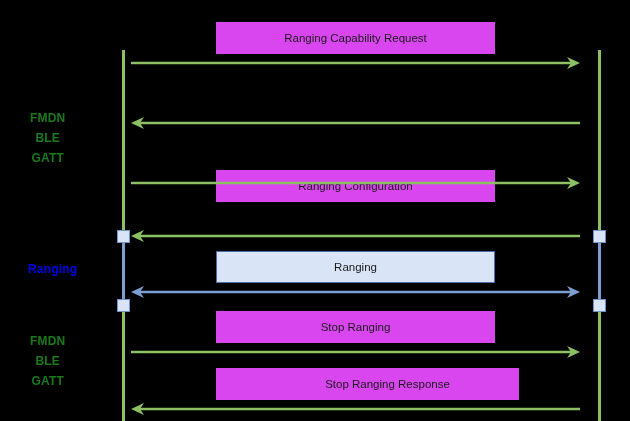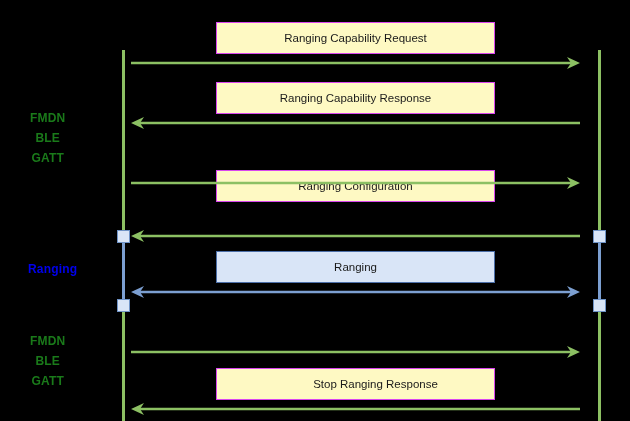--- a/index.html
+++ b/index.html
@@ -61,21 +61,21 @@
     position: absolute;
     box-sizing: border-box;
     display: flex;
     align-items: center;
     justify-content: center;
     font-size: 11.5px;
     color: #1a1a1a;
     font-family: "Liberation Sans", sans-serif;
   }
   .msg-box-green {
-    background: #fef9c3;
+    background: #d946ef;
     border: 1px solid #d946ef;
   }
   .msg-box-blue {
     background: #d9e5f7;
     border: 1px solid #4b6ea8;
   }
   .arrow-svg {
     position: absolute;
     overflow: visible;
   }
@@ -93,42 +93,42 @@
     <div class="activation-box" style="left: 593px; top: 229.5px; background: rgb(217, 229, 247); border-color: rgb(111, 147, 198);"></div>
     <div class="activation-box" style="left: 593px; top: 298.5px; background: rgb(217, 229, 247); border-color: rgb(111, 147, 198);"></div>
     <div class="phase-label phase-gatt" style="left: 30px; top: 108px; color: rgb(26, 122, 26);"><div>FMDN</div><div>BLE</div><div>GATT</div></div>
     <div class="phase-label phase-ranging" style="left: 28px; top: 259px; color: rgb(0, 0, 238);"><div>Ranging</div></div>
     <div class="phase-label phase-gatt" style="left: 30px; top: 331px; color: rgb(26, 122, 26);"><div>FMDN</div><div>BLE</div><div>GATT</div></div>
     <div class="msg-box msg-box-green" style="left: 216px; top: 22px; width: 279px; height: 32px;">Ranging Capability Request</div>
     <svg class="arrow-svg" width="469" height="20" style="left: 121px; top: 53px;">
       <line x1="10" x2="451" y1="10" y2="10" stroke="#8cc063" stroke-width="2.5"></line>
       <path d="M 459 10 L 446 4 L 450 10 L 446 16 Z" fill="#8cc063"></path>
     </svg>
-    <div class="msg-box msg-box-green" style="left: 216px; top: 82px; width: 279px; height: 32px;">Ranging Capability Response</div>
     <svg class="arrow-svg" width="469" height="20" style="left: 121px; top: 113px;">
       <line x1="18" x2="459" y1="10" y2="10" stroke="#8cc063" stroke-width="2.5"></line>
       <path d="M 10 10 L 23 4 L 19 10 L 23 16 Z" fill="#8cc063"></path>
     </svg>
     <div class="msg-box msg-box-green" style="left: 216px; top: 142px; width: 279px; height: 32px; margin-top: 28px;">Ranging Configuration</div>
     <svg class="arrow-svg" width="469" height="20" style="left: 121px; top: 173px;">
       <line x1="10" x2="451" y1="10" y2="10" stroke="#8cc063" stroke-width="2.5"></line>
       <path d="M 459 10 L 446 4 L 450 10 L 446 16 Z" fill="#8cc063"></path>
     </svg>
     <svg class="arrow-svg" width="469" height="20" style="left: 121px; top: 226px;">
       <line x1="18" x2="459" y1="10" y2="10" stroke="#8cc063" stroke-width="2.5"></line>
       <path d="M 10 10 L 23 4 L 19 10 L 23 16 Z" fill="#8cc063"></path>
     </svg>
     <div class="msg-box msg-box-blue" style="left: 216px; top: 251px; width: 279px; height: 32px;">Ranging</div>
     <svg class="arrow-svg" width="469" height="20" style="left: 121px; top: 282px;">
       <line x1="18" x2="451" y1="10" y2="10" stroke="#7c9fd1" stroke-width="2.5"></line>
       <path d="M 459 10 L 446 4 L 450 10 L 446 16 Z" fill="#7c9fd1"></path>
       <path d="M 10 10 L 23 4 L 19 10 L 23 16 Z" fill="#7c9fd1"></path>
     </svg>
+    <div class="msg-box msg-box-green" style="left: 216px; top: 311px; width: 279px; height: 32px;">Stop Ranging</div>
     <svg class="arrow-svg" width="469" height="20" style="left: 121px; top: 342px;">
       <line x1="10" x2="451" y1="10" y2="10" stroke="#8cc063" stroke-width="2.5"></line>
       <path d="M 459 10 L 446 4 L 450 10 L 446 16 Z" fill="#8cc063"></path>
     </svg>
-    <div class="msg-box msg-box-green" style="left: 216px; top: 368px; width: 279px; height: 32px; padding-left: 40px;">Stop Ranging Response</div>
+    <div class="msg-box msg-box-green" style="left: 216px; top: 368px; width: 303px; height: 32px; padding-left: 40px;">Stop Ranging Response</div>
     <svg class="arrow-svg" width="469" height="20" style="left: 121px; top: 399px;">
       <line x1="18" x2="459" y1="10" y2="10" stroke="#8cc063" stroke-width="2.5"></line>
       <path d="M 10 10 L 23 4 L 19 10 L 23 16 Z" fill="#8cc063"></path>
     </svg>
   </div>
 
 </body></html>

